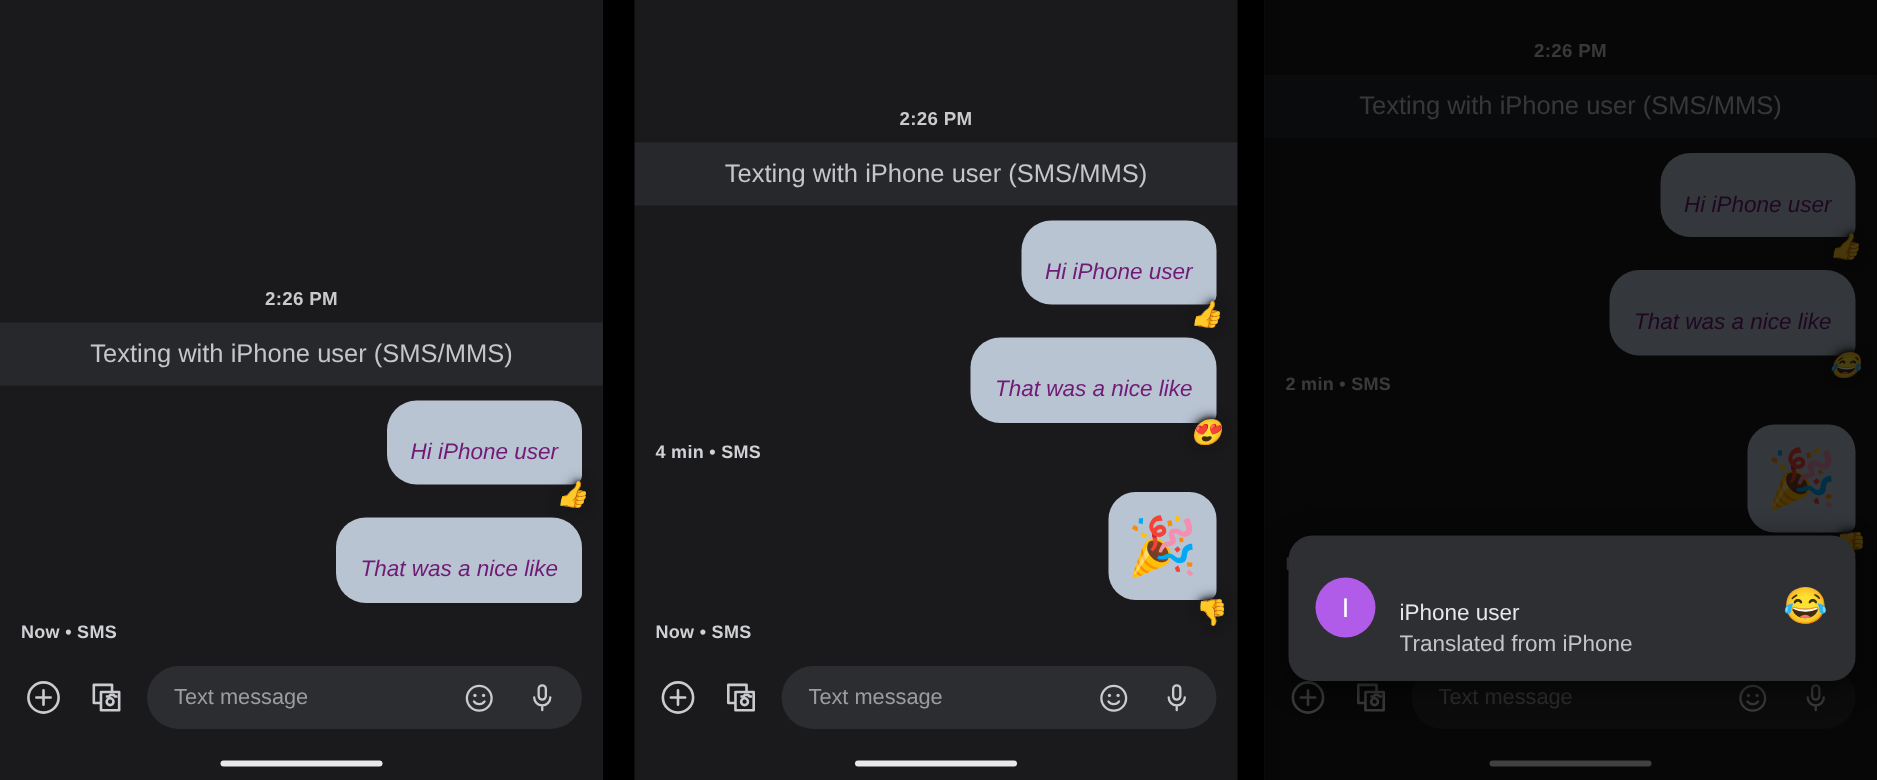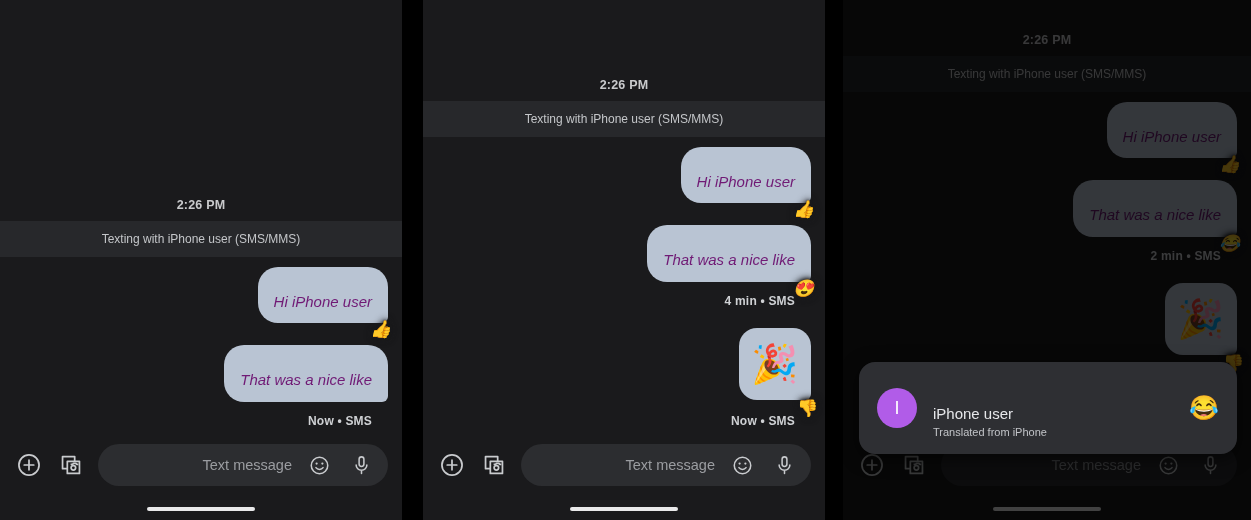--- a/index.html
+++ b/index.html
@@ -14,71 +14,71 @@
 
   .panel-inner { position:absolute; inset:0; display:flex; flex-direction:column; }
 
   
   .scrim { position:absolute; inset:0; background:rgba(0,0,0,0.72); z-index:30; pointer-events:none; }
 
   .thread { flex:1 1 auto; position:relative; display:flex; flex-direction:column; justify-content:flex-end; padding-bottom:4px; }
 
   .timestamp { text-align:center; color:#c9cacc; font-size:12.5px; font-weight:700; letter-spacing:0.2px; padding:7px 0 9px; }
 
-  .sms-banner { background:#27282b; color:#c4c6c9; font-size:12px; text-align:center; padding:11px 0; }
+  .sms-banner { background:#27282b; color:#c4c6c9; font-size:17px; text-align:center; padding:11px 0; }
 
   .msg-list { padding:10px 14px 0 14px; }
 
   .row { display:flex; justify-content:flex-end; position:relative; }
   .row + .row { margin-top:22px;justify-content:flex-end; }
 
   .bubble { background:#b9c4d3; color:#701a75; font-size:15px; line-height:1.25;
             padding:26px 16px 12px; border-radius:20px; max-width:78%; position:relative;font-style:italic; }
   .bubble.tail-br { border-bottom-right-radius:6px; }
 
   .reaction { position:absolute; right:-4px; bottom:-15px; font-size:17px; line-height:1;
               z-index:4; text-shadow:0 0 3px #1a1a1c, 0 0 6px #1a1a1c, 0 0 9px #1a1a1c; }
 
-  .meta { text-align:right; color:#cfd1d4; font-size:12px; font-weight:700;
+  .meta { text-align:left; color:#cfd1d4; font-size:12px; font-weight:700;
           padding:12px 16px 0 0; letter-spacing:0.2px; }
 
   .img-row { display:flex; justify-content:flex-end; margin-top:20px; position:relative; }
   .img-bubble { width:72px; height:72px; border-radius:18px; background:#b9c4d3;
                 display:flex; align-items:center; justify-content:center; font-size:38px;
                 position:relative; border-bottom-right-radius:6px; }
 
   
   .chips { display:flex; justify-content:flex-end; padding:10px 14px 0 0; }
   .chip { border:1px solid #3a3c40; border-radius:18px; padding:9px 16px; display:flex;
           align-items:center; gap:9px; color:#cfd1d4; font-size:13.5px; white-space:nowrap; }
   .chip-ico { width:15px; height:13px; border-radius:2px; background:#6e7681; flex:0 0 auto; position:relative; }
   .chip-ico:after { content:""; position:absolute; left:2px; bottom:2px; width:6px; height:5px;
                     background:#cfd1d4; border-radius:1px; }
 
   
-  .composer { flex:0 0 auto; display:flex; align-items:center; gap:12px; padding:0 14px 0 14px; height:66px;text-align:right; }
+  .composer { flex:0 0 auto; display:flex; align-items:center; gap:12px; padding:0 14px 0 14px; height:66px; }
   .ico-btn { width:30px; height:30px; flex:0 0 auto; color:#c9cbce; display:flex; align-items:center; justify-content:center; }
   .ico-btn svg { display:block; }
   .input-pill { flex:1 1 auto; height:42px; background:#2c2d30; border-radius:21px;
                 display:flex; align-items:center; padding:0 12px 0 18px; gap:12px; }
   .placeholder { flex:1 1 auto; color:#9b9da1; font-size:14.5px; }
 
   .home-wrap { flex:0 0 auto; height:22px; display:flex; align-items:center; justify-content:center; }
   .home-bar { width:108px; height:4px; border-radius:2px; background:#e9e9ea; }
 
   
   .toast { position:absolute; left:16px; right:14px; bottom:66px; z-index:40;
            background:#2e2f33; border-radius:16px; display:flex; align-items:center;
            gap:16px; padding:14px 18px; box-shadow:0 4px 18px rgba(0,0,0,0.6); }
   .avatar { width:40px; height:40px; border-radius:50%; background:#b15ce8; color:#fff;
             display:flex; align-items:center; justify-content:center; font-size:18px;
             font-weight:400; flex:0 0 auto; }
   .toast-txt { flex:1 1 auto; min-width:0;margin-top:28px; }
   .toast-title { color:#e6e7ea; font-size:15px; line-height:1.35; }
-  .toast-sub { color:#c2c4c8; font-size:11px; line-height:1.4; }
+  .toast-sub { color:#c2c4c8; font-size:15px; line-height:1.4; }
   .toast-emoji { font-size:24px; flex:0 0 auto; line-height:1; }
 </style>
 </head>
 <body>
 
 <div class="stage">
 
   <div class="panel" id="p1" style="width:402px">
     <div class="panel-inner">
       <div class="thread">

